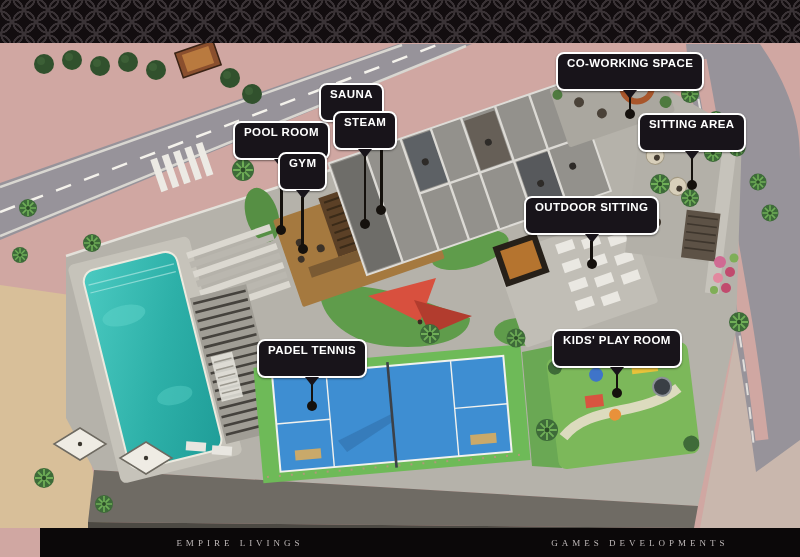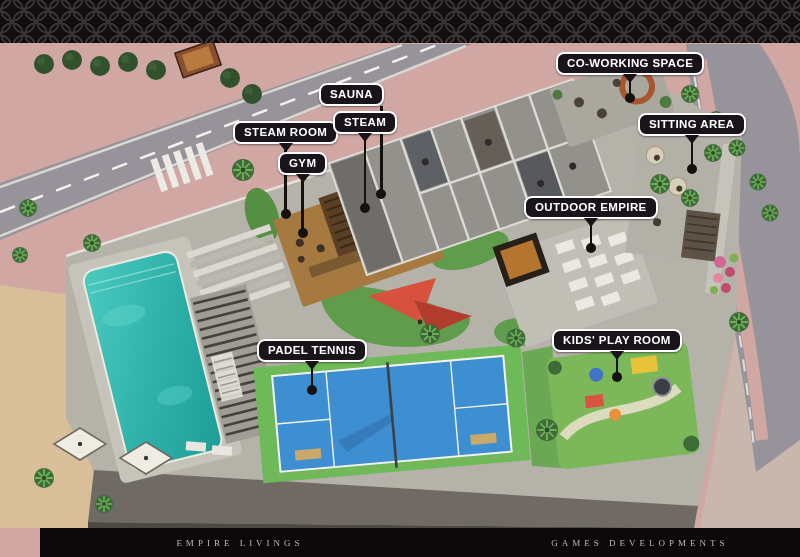--- a/index.html
+++ b/index.html
@@ -27,21 +27,21 @@
   .footer{position:absolute;left:0;bottom:0;width:800px;height:29px;background:var(--footer-bg);
     display:flex;align-items:center;margin-left:40px;}
   .footer .half{flex:1;display:flex;justify-content:center;}
   .brand{font-family:"Liberation Serif","DejaVu Serif",serif;font-size:9px;letter-spacing:4px;
     color:var(--footer-text);white-space:nowrap;}
 
   
   .callout{position:absolute;display:flex;flex-direction:column;align-items:center;z-index:30;}
   .co-box{background:var(--label-bg);border:2px solid var(--label-border);border-radius:8px;
     color:var(--label-text);font-size:11.5px;font-weight:bold;letter-spacing:.4px;
-    padding:3px 9px 4px;white-space:nowrap;box-shadow:0 1px 2px rgba(0,0,0,.45);}
+    padding:3px 9px 20px;white-space:nowrap;box-shadow:0 1px 2px rgba(0,0,0,.45);}
   .co-tail{width:0;height:0;border-left:7px solid transparent;border-right:7px solid transparent;
     border-top:9px solid var(--label-bg);margin-top:-1px;}
   .co-leader{width:2.5px;background:var(--leader);margin-top:-2px;}
   .co-dot{width:10px;height:10px;border-radius:50%;background:var(--leader);margin-top:-1px;}
   .leader-right .co-leader,.leader-right .co-dot{transform:translateX(30px);}
 </style>
 </head>
 <body>
 
 <div class="stage">
@@ -269,21 +269,21 @@
         <circle cx="734" cy="258" r="4.5" fill="#7fae57"></circle>
       <circle cx="726" cy="288" r="5" fill="#c14b6e"></circle>
         <circle cx="714" cy="290" r="4" fill="#7fae57"></circle>
     </g>
   </svg>
 
   <div class="top-band"></div>
 
 
   <div class="callout" style="left:233px;top:121px">
-    <div class="co-box">STEAM ROOM</div>
+    <div class="co-box">POOL ROOM</div>
     <div class="co-tail"></div>
     <div class="co-leader" style="height:60px"></div>
     <div class="co-dot"></div>
   </div>
 
   <div class="callout" style="left:278px;top:152px">
     <div class="co-box">GYM</div>
     <div class="co-tail"></div>
     <div class="co-leader" style="height:48px"></div>
     <div class="co-dot"></div>
@@ -312,21 +312,21 @@
   </div>
 
   <div class="callout" style="left:638px;top:113px">
     <div class="co-box">SITTING AREA</div>
     <div class="co-tail"></div>
     <div class="co-leader" style="height:23px"></div>
     <div class="co-dot"></div>
   </div>
 
   <div class="callout" style="left:524px;top:196px">
-    <div class="co-box">OUTDOOR EMPIRE</div>
+    <div class="co-box">OUTDOOR SITTING</div>
     <div class="co-tail"></div>
     <div class="co-leader" style="height:19px"></div>
     <div class="co-dot"></div>
   </div>
 
   <div class="callout" style="left:552px;top:329px">
     <div class="co-box">KIDS' PLAY ROOM</div>
     <div class="co-tail"></div>
     <div class="co-leader" style="height:15px"></div>
     <div class="co-dot"></div>

